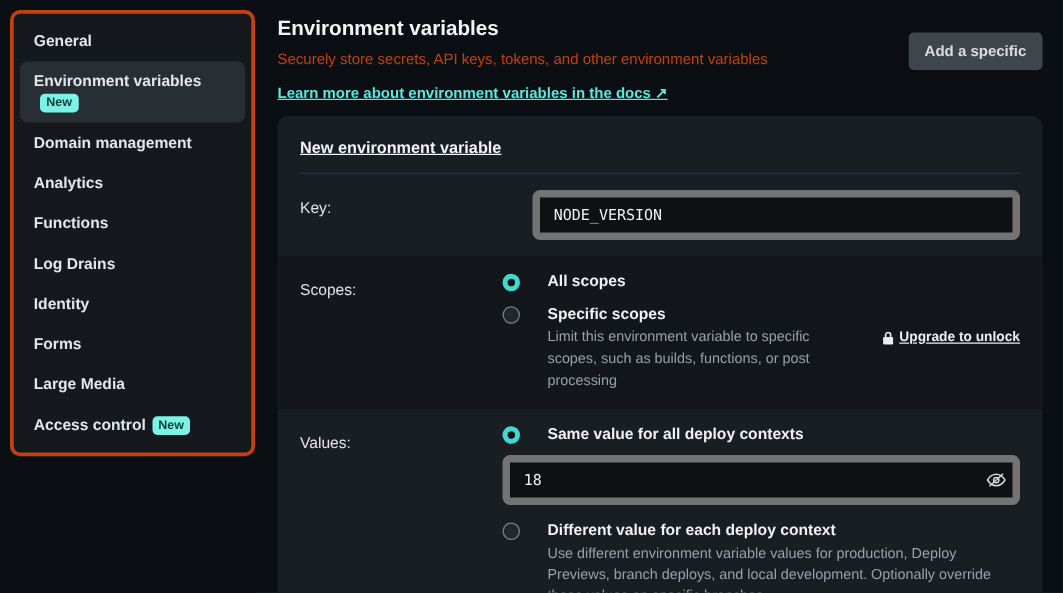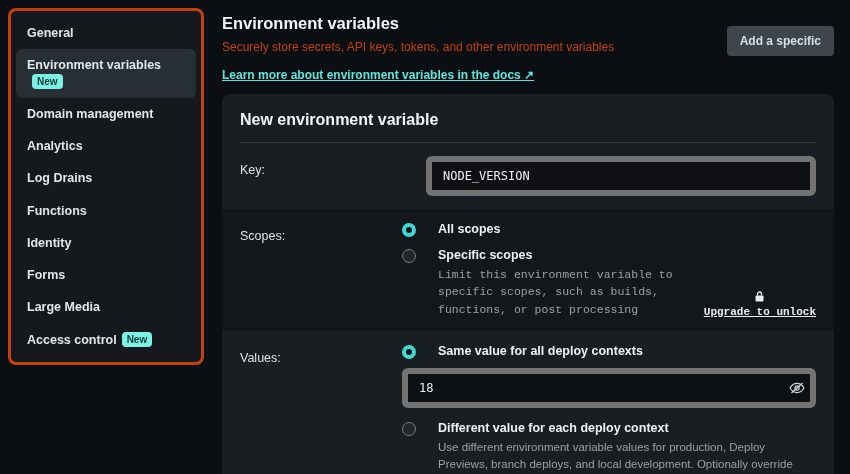--- a/index.html
+++ b/index.html
@@ -64,21 +64,21 @@
   .btn-add { margin-top: 14px; background: #3e464c; color: #d9dee1; flex: none; }
 
   
   .card {
     background: #191e23;
     border-radius: 8px;
     overflow: hidden;
   }
   .card-title {
     margin: 0; padding: 17px 18px 13px;
-    font-size: 16px; font-weight: 700; color: #f2f5f6;
+    font-size: 13px; font-weight: 700; color: #f2f5f6; text-decoration: underline;
   }
   .divider { height: 1px; background: #2d3338; margin: 0 18px; }
 
   .form-row {
     display: grid;
     grid-template-columns: 162px 1fr;
     padding: 13px 18px;
     align-items: start;
   }
   .form-row.striped { background: #13171b; }
@@ -104,28 +104,28 @@
     width: 14px; height: 14px; border-radius: 50%;
     flex: none; margin-top: 1px; cursor: pointer;
   }
   .radio.on { background: #0c1215; border: 4px solid #3fd9d1; }
   .radio.off { background: #22272c; border: 1.5px solid #777f85; }
   .option-label { font-size: 12.5px; font-weight: 700; color: #eef2f3; cursor: pointer; }
   .option-desc {
     font-size: 11.5px; color: #99a1a6; line-height: 1.5;
     margin-top: 4px;
   }
-  .desc-flex { display: flex; align-items: flex-end; font-family: Liberation Mono, monospace; }
+  .desc-flex { display: flex; align-items: flex-start; }
   .desc-flex .option-desc { flex: 1; padding-right: 18px; margin-top: 4px; }
   .upgrade-link {
     display: inline-flex; align-items: center; gap: 4px;
     white-space: nowrap;
     font-size: 11px; font-weight: 700;
     color: #eaeef0; text-decoration: underline;
-    cursor: pointer; margin-top: 6px; flex-direction: column;
+    cursor: pointer; margin-top: 6px;
   }
 
   .value-wrap { position: relative; margin: 9px 0 13px; }
   .value-wrap .text-input { padding-right: 34px; }
   .eye-btn {
     position: absolute; right: 10px; top: 50%;
     transform: translateY(-50%);
     width: 18px; height: 18px;
     display: flex; align-items: center; justify-content: center;
     cursor: pointer;
@@ -136,22 +136,22 @@
 </head>
 <body>
 
 <div class="page">
 
   <nav class="sidebar">
     <div class="side-item">General</div>
     <div class="side-item selected"><span>Environment variables</span><span class="badge">New</span></div>
     <div class="side-item">Domain management</div>
     <div class="side-item">Analytics</div>
+    <div class="side-item">Functions</div>
     <div class="side-item">Log Drains</div>
-    <div class="side-item">Functions</div>
     <div class="side-item">Identity</div>
     <div class="side-item">Forms</div>
     <div class="side-item">Large Media</div>
     <div class="side-item"><span>Access control</span><span class="badge">New</span></div>
   </nav>
 
   <main class="main">
 
     <div class="header-row">
       <div>

